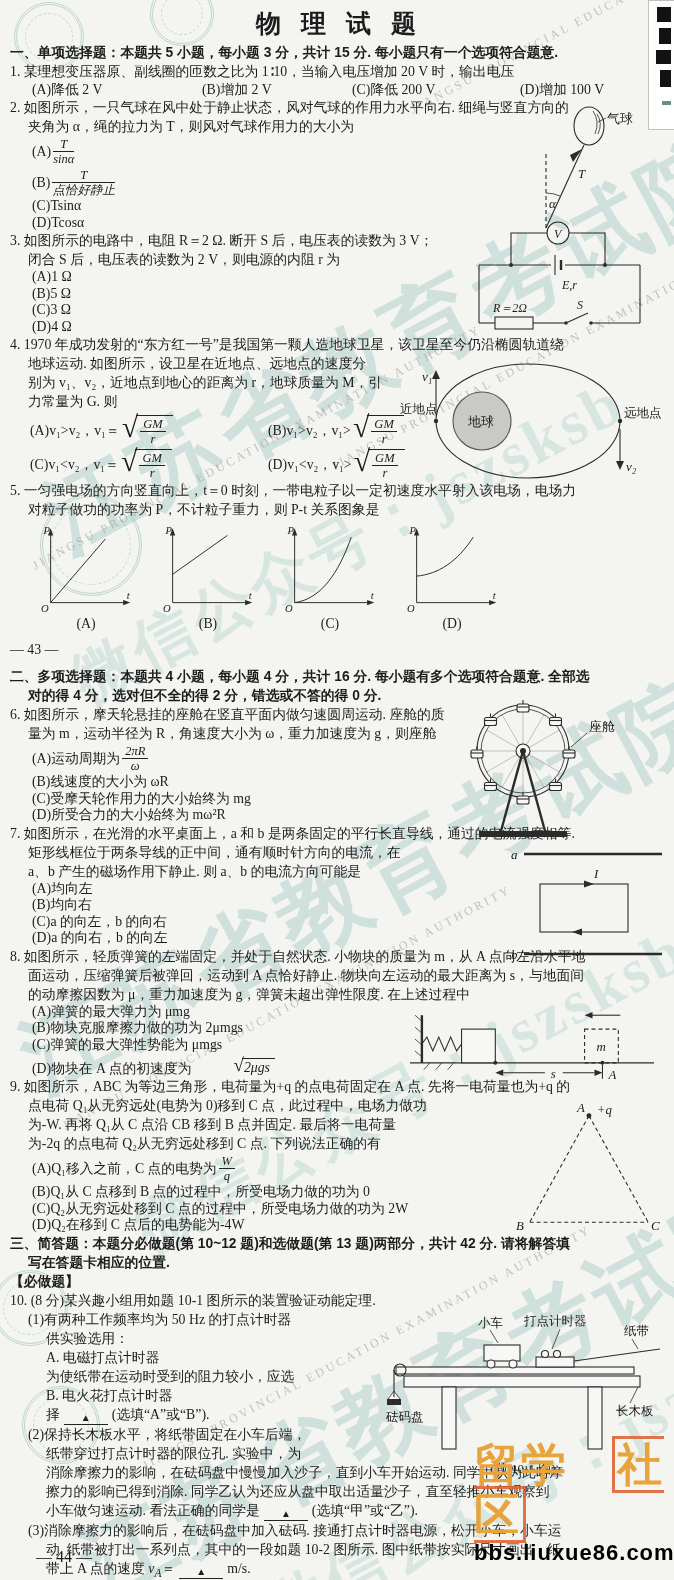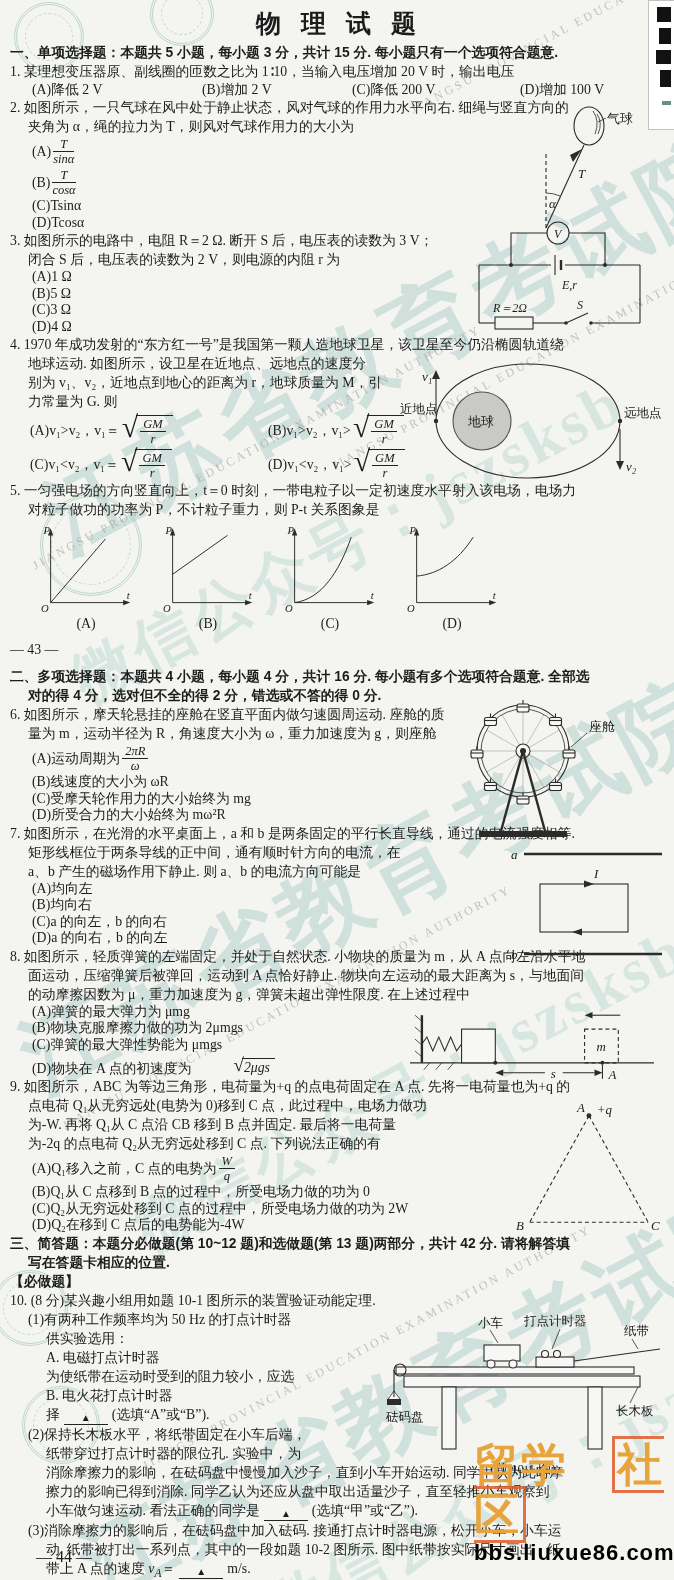--- a/index.html
+++ b/index.html
@@ -122,21 +122,21 @@
         <span>(A)</span>
         <span class="frac">
             <span class="fn">T</span>
             <span>sinα</span>
           </span>
       </div>
       <div class="fracopt">
         <span>(B)</span>
         <span class="frac">
             <span class="fn">T</span>
-            <span>cosα</span>
+            <span>点恰好静止</span>
           </span>
       </div>
       <div class="opt">(C)Tsinα</div>
       <div class="opt">(D)Tcosα</div>
       <div class="fig" style="right:18px;top:-2px;">
         <svg width="150" height="140" viewBox="0 0 150 140">
           <ellipse cx="95" cy="30" rx="15" ry="19"></ellipse>
           <path class="thin" d="M103 18 q6 9 1 20"></path>
           <path class="thin" d="M99 15 q7 10 2 23"></path>
           <line x1="90" y1="49" x2="52" y2="132"></line>

